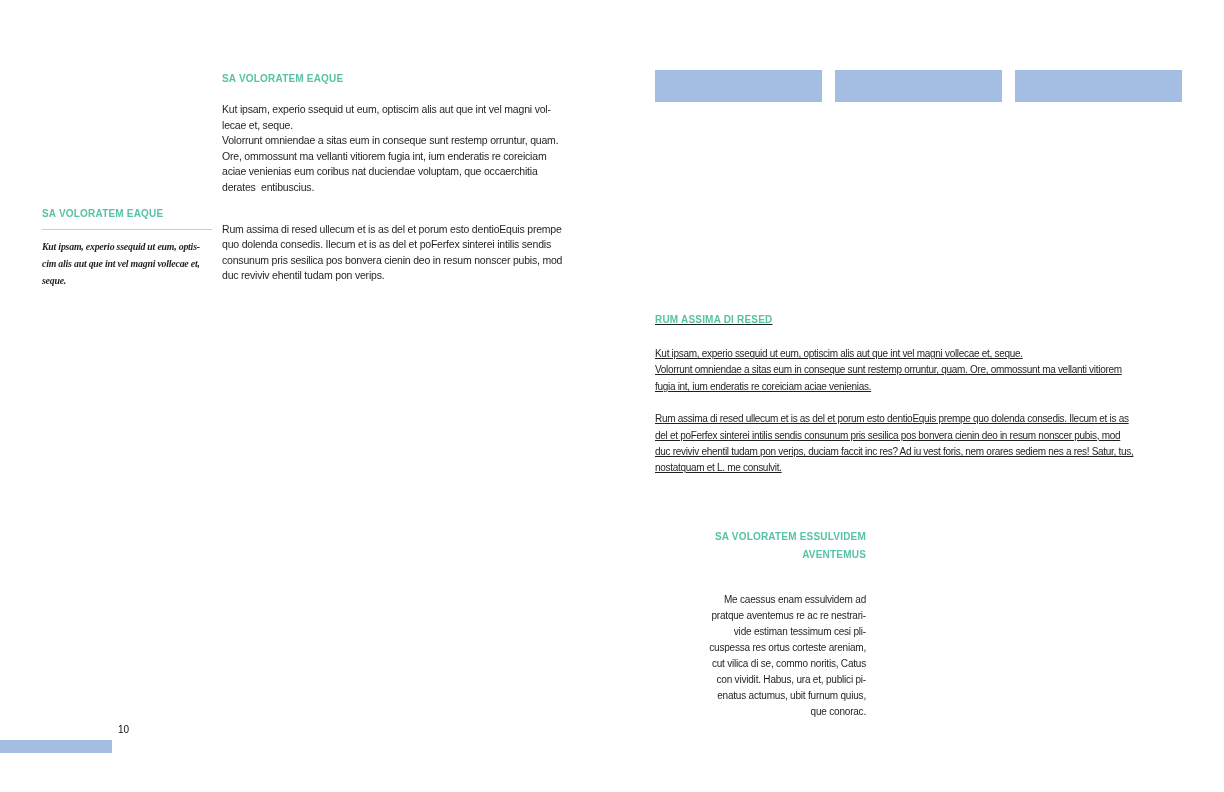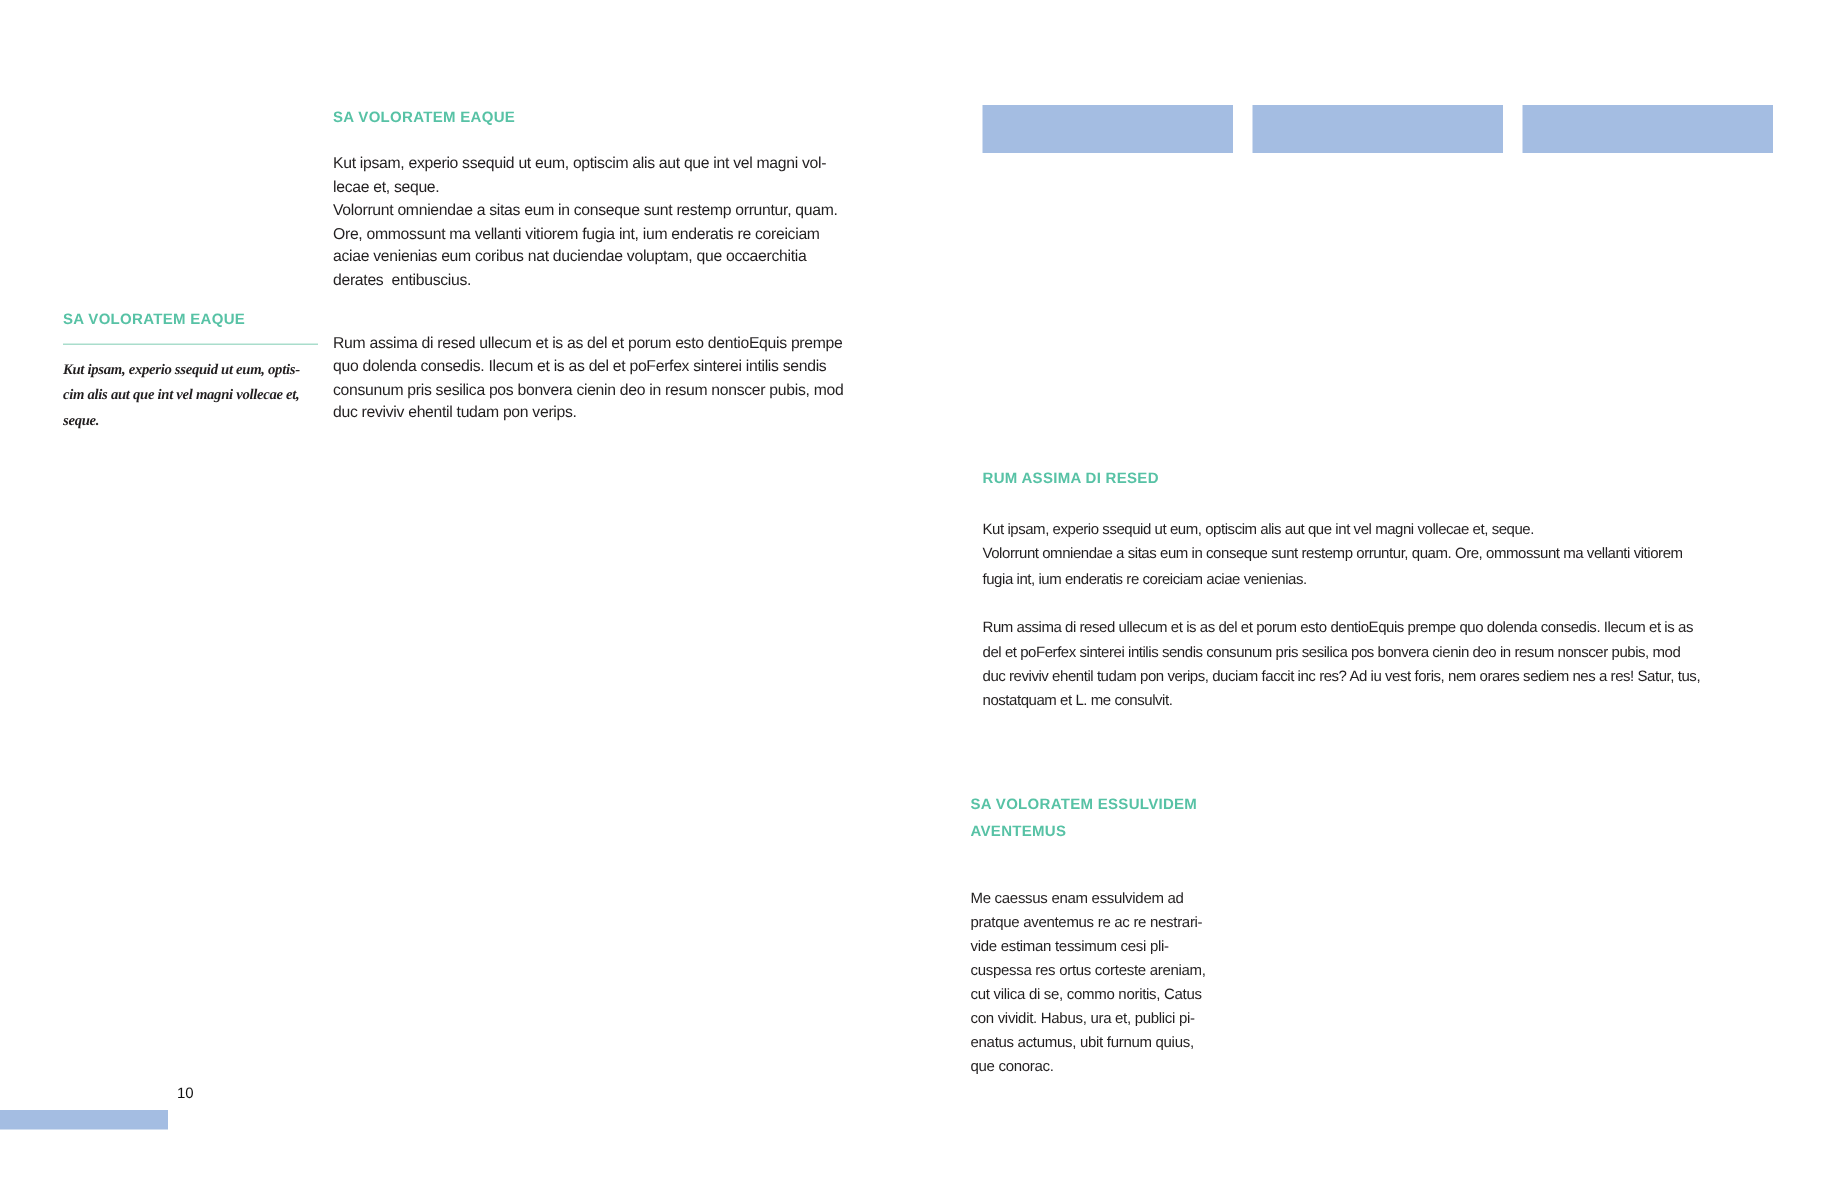--- a/index.html
+++ b/index.html
@@ -24,26 +24,26 @@
   
   .article-left { position:absolute; left:222px; top:71px; width:360px; }
   .article-left .p1 { margin-top:16px; font-size:10.5px; line-height:15.6px; letter-spacing:-0.2px; }
   .article-left .p2 { margin-top:26px; font-size:10.5px; line-height:15.6px; letter-spacing:-0.2px; }
 
   
   .images-row { position:absolute; left:655px; top:70px; width:527px; display:flex; gap:13px; }
   .img-ph { flex:1; height:32px; background:#a4bde2; }
 
   
-  .article-right { position:absolute; left:655px; top:312px; width:560px; }
+  .article-right { position:absolute; left:655px; top:312px; width:560px;text-decoration:underline; }
   .article-right .p1 { margin-top:19px; font-size:10px; line-height:16.4px; letter-spacing:-0.3px; }
   .article-right .p2 { margin-top:16px; font-size:10px; line-height:16.4px; letter-spacing:-0.3px; }
 
   
-  .article-narrow { position:absolute; left:647px; top:528px; width:190px; }
+  .article-narrow { position:absolute; left:676px; top:528px; width:190px;text-align:right; }
   .article-narrow .teal-heading { line-height:18px; }
   .article-narrow .p1 { margin-top:28px; font-size:10px; line-height:16px; letter-spacing:-0.2px; }
 
   
   .footer-bar { position:absolute; left:0; top:740px; width:112px; height:13px; background:#a4bde2; }
   .page-number { position:absolute; left:118px; top:723px; font-size:10px; line-height:14px; color:#111111; }
 </style>
 </head>
 <body>
 

